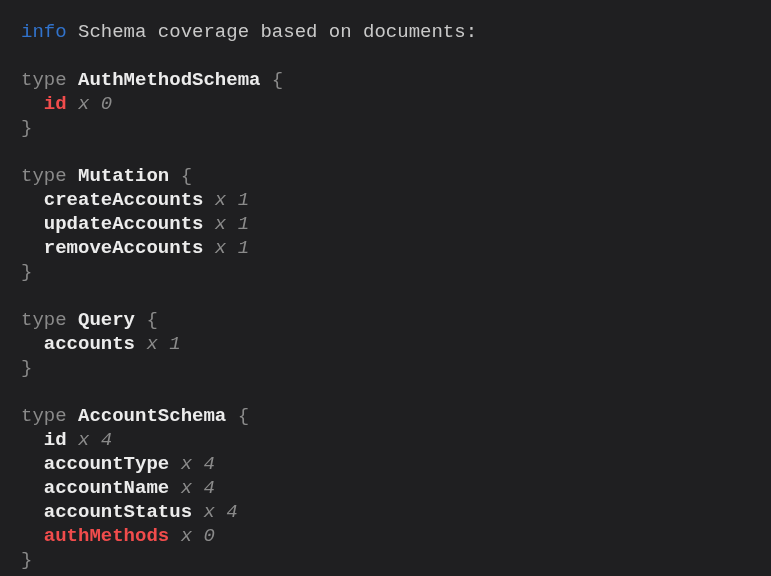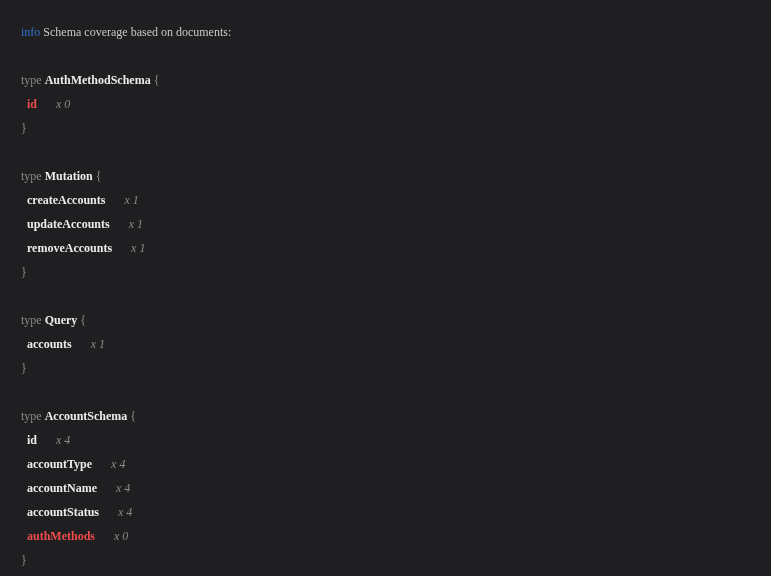--- a/index.html
+++ b/index.html
@@ -2,31 +2,31 @@
 <html style="--bg: #1f1f21; --fg: #c9c9c9; --muted: #8a8a8a; --emph: #ececec; --info: #3173cc; --missing: #f14c4c;"><head>
 <meta charset="utf-8">
 <style>
   * { margin: 0; padding: 0; box-sizing: border-box; }
   html, body { width: 771px; height: 576px; overflow: hidden; }
   body { background: var(--bg, #1f1f21); }
   .terminal {
     width: 100%;
     height: 100%;
     padding: 20px 10px 10px 21px;
-    font-family: Liberation Serif, serif;
-    font-size: 12px;
+    font-family: Liberation Mono, monospace;
+    font-size: 19px;
     line-height: 24px;
     white-space: pre;
     color: var(--fg, #c9c9c9);
   }
   .line { min-height: 24px; }
   .s-info    { color: var(--info, #3173cc); }
   .s-plain   { color: var(--fg, #c9c9c9); }
   .s-muted   { color: var(--muted, #8a8a8a); }
   .s-type    { color: var(--emph, #ececec); font-weight: bold; }
   .s-field   { color: var(--emph, #ececec); font-weight: bold; }
   .s-missing { color: var(--missing, #f14c4c); font-weight: bold; }
-  .s-count   { color: var(--muted, #8a8a8a); font-style: italic; padding-left: 16px; }
+  .s-count   { color: var(--muted, #8a8a8a); font-style: italic; }
 </style>
 </head>
 <body>
 
 <div class="terminal"><div class="line"><span class="s-info">info</span><span class="s-plain"> Schema coverage based on documents:</span></div><div class="line"></div><div class="line"><span class="s-muted">type </span><span class="s-type">AuthMethodSchema</span><span class="s-muted"> {</span></div><div class="line"><span class="s-missing">  id</span><span class="s-count"> x 0</span></div><div class="line"><span class="s-muted">}</span></div><div class="line"></div><div class="line"><span class="s-muted">type </span><span class="s-type">Mutation</span><span class="s-muted"> {</span></div><div class="line"><span class="s-field">  createAccounts</span><span class="s-count"> x 1</span></div><div class="line"><span class="s-field">  updateAccounts</span><span class="s-count"> x 1</span></div><div class="line"><span class="s-field">  removeAccounts</span><span class="s-count"> x 1</span></div><div class="line"><span class="s-muted">}</span></div><div class="line"></div><div class="line"><span class="s-muted">type </span><span class="s-type">Query</span><span class="s-muted"> {</span></div><div class="line"><span class="s-field">  accounts</span><span class="s-count"> x 1</span></div><div class="line"><span class="s-muted">}</span></div><div class="line"></div><div class="line"><span class="s-muted">type </span><span class="s-type">AccountSchema</span><span class="s-muted"> {</span></div><div class="line"><span class="s-field">  id</span><span class="s-count"> x 4</span></div><div class="line"><span class="s-field">  accountType</span><span class="s-count"> x 4</span></div><div class="line"><span class="s-field">  accountName</span><span class="s-count"> x 4</span></div><div class="line"><span class="s-field">  accountStatus</span><span class="s-count"> x 4</span></div><div class="line"><span class="s-missing">  authMethods</span><span class="s-count"> x 0</span></div><div class="line"><span class="s-muted">}</span></div></div>
 
 </body></html>

